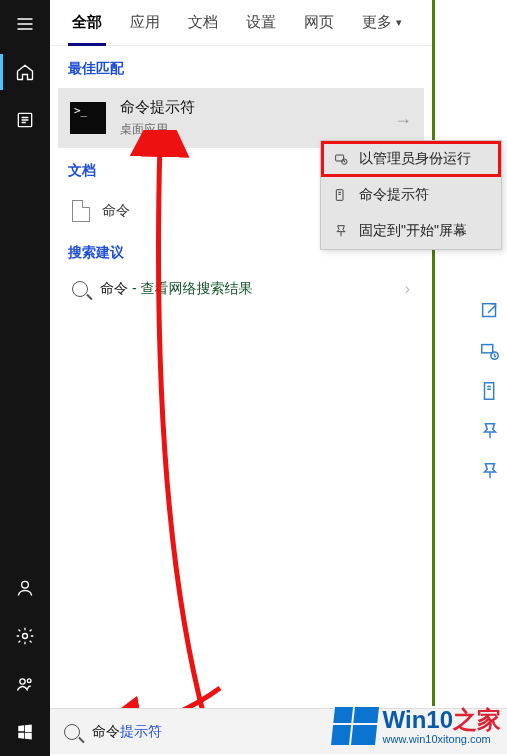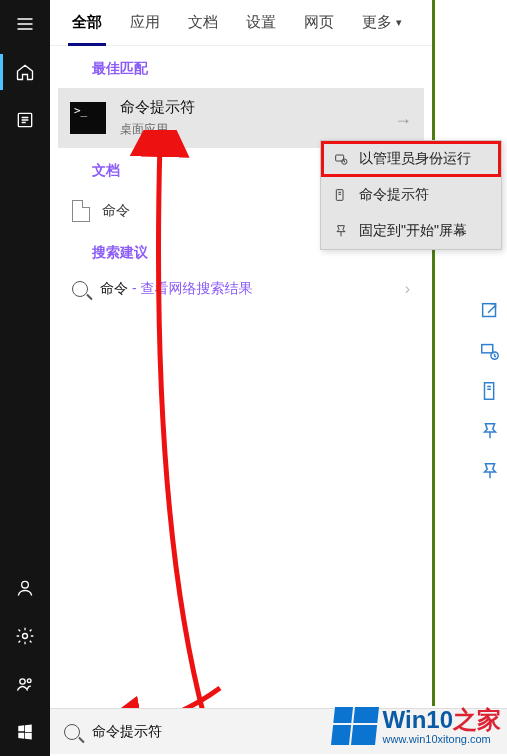--- a/index.html
+++ b/index.html
@@ -42,21 +42,21 @@
     color:#444; font-size:15px; position:relative;
   }
   .tab.active { color:#000; font-weight:600; }
   .tab.active::after {
     content:""; position:absolute; left:10px; right:10px; bottom:0;
     height:3px; background:#0a0a85;
   }
   .chev { margin-left:4px; font-size:11px; }
 
   .section-title {
-    padding:14px 18px 8px 18px; font-weight:700; font-size:14px; color:#8b5cf6;margin-left:24px;
+    padding:14px 18px 8px 18px; font-weight:700; font-size:14px; color:#1d4ed8;
   }
   .best-match {
     background:#e6e6e6; margin:2px 8px 0 8px;
     display:flex; align-items:center; padding:10px 12px;
     gap:14px; position:relative;
   }
   .cmd-icon {
     width:36px; height:32px; background:#0a0a0a;
     display:flex; align-items:flex-start; justify-content:flex-start;
     color:#fff; font-family:Consolas,monospace; font-size:11px; padding:2px 4px;
@@ -83,21 +83,21 @@
   }
   .mag {
     width:16px; height:16px; border:1.8px solid #555; border-radius:50%;
     position:relative;
   }
   .mag::after {
     content:""; position:absolute; width:7px; height:1.8px; background:#555;
     right:-6px; bottom:-2px; transform:rotate(45deg);
   }
   .suggest-text .q { color:#111; }
-  .suggest-text .hint { color:#8b5cf6; }
+  .suggest-text .hint { color:#14532d; }
   .suggest-arrow { margin-left:auto; color:#bbb; font-size:16px; }
 
   
   .context-menu {
     position:absolute; left:320px; top:140px; width:182px;
     background:#e5e5e5; border:1px solid #c9c9c9; box-shadow:2px 2px 6px rgba(0,0,0,.15);
     z-index:10;
   }
   .cm-item {
     display:flex; align-items:center; gap:10px; padding:9px 12px; font-size:14px; color:#222;
@@ -114,21 +114,21 @@
   .rr svg { width:22px; height:22px; stroke:#2f7fd1; fill:none; stroke-width:1.6; }
 
   
   .search-bar {
     position:absolute; left:50px; bottom:2px; height:46px; right:0;
     background:#f3f3f3; border-top:1px solid #ddd;
     display:flex; align-items:center; padding:0 14px; gap:12px;
   }
   .search-bar .mag { border-color:#555; }
   .typed { color:#111; }
-  .ghost { color:#000000; }
+  .ghost { color:#1d4ed8; }
 
   
   .arrow { position:absolute; pointer-events:none; }
 
   
   .watermark {
     position:absolute; right:6px; bottom:10px;
     display:flex; align-items:center; gap:6px; z-index:20;
   }
   .winlogo { display:grid; grid-template-columns:18px 24px; grid-template-rows:16px 20px; gap:2px; transform:skewX(-6deg); }

